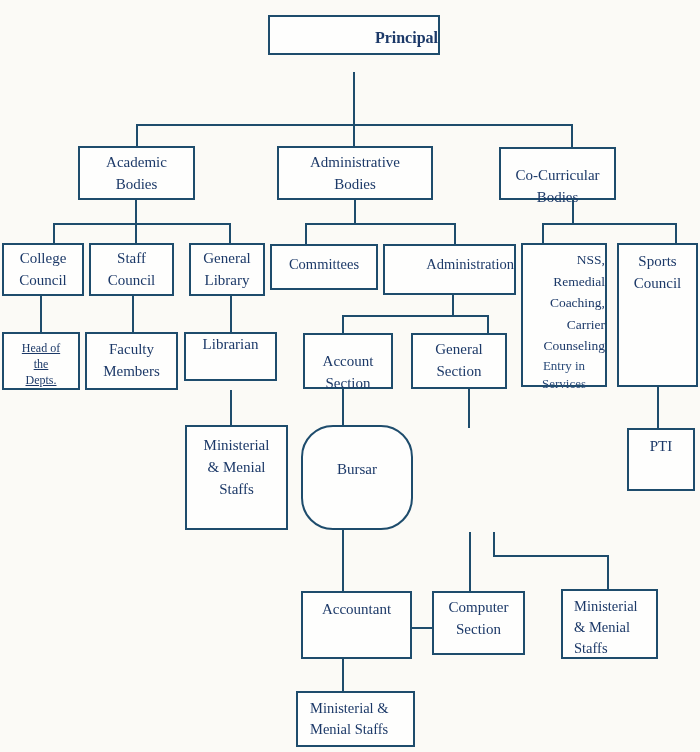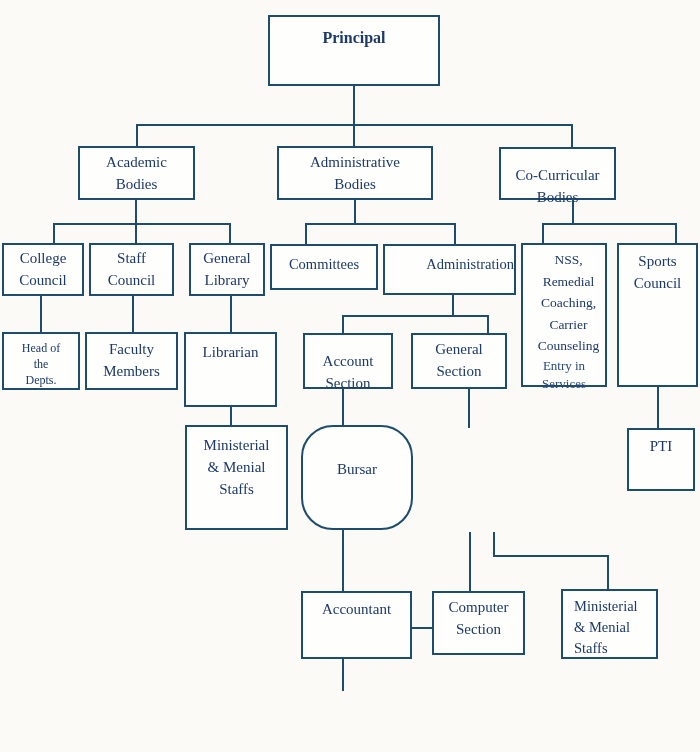--- a/index.html
+++ b/index.html
@@ -28,21 +28,21 @@
     text-align:center;
     font-size:15px;
     line-height:1.45;
   }
   .node .lbl{white-space:pre-line;display:block;}
   .line{position:absolute;background:var(--line);}
   .small{font-size:12px;line-height:1.35;}
   .mid{font-size:14.5px;}
   .nss-main{
     display:block;white-space:pre-line;
-    text-align:center;padding-left:9px;
+    text-align:right;padding-left:9px;
     font-size:13.5px;line-height:1.6;
   }
   .nss-sub{
     display:block;white-space:pre-line;
     text-align:center;
     font-size:13px;line-height:1.4;
     color:#2a4a78;
   }
   .left-align{text-align:left;}
 </style>
@@ -80,21 +80,21 @@
   <div class="line" style="left:342px;top:659px;width:2px;height:32px;"></div>
 
   <div class="line" style="left:136px;top:124px;width:437px;height:2px;"></div>
   <div class="line" style="left:53px;top:223px;width:178px;height:2px;"></div>
   <div class="line" style="left:305px;top:223px;width:151px;height:2px;"></div>
   <div class="line" style="left:542px;top:223px;width:135px;height:2px;"></div>
   <div class="line" style="left:342px;top:315px;width:147px;height:2px;"></div>
   <div class="line" style="left:493px;top:555px;width:116px;height:2px;"></div>
   <div class="line" style="left:412px;top:627px;width:20px;height:2px;"></div>
 
-  <div class="node" style="left:268px;top:15px;width:172px;height:71px;padding-top:9px;font-weight:bold;font-size:16px;">
+  <div class="node" style="left:268px;top:15px;width:172px;height:40px;padding-top:9px;font-weight:bold;font-size:16px;text-align:right;">
     <span class="lbl">Principal</span>
   </div>
 
   <div class="node" style="left:78px;top:146px;width:117px;height:54px;padding-top:4px;">
     <span class="lbl">Academic
 Bodies</span>
   </div>
 
   <div class="node" style="left:277px;top:146px;width:156px;height:54px;padding-top:4px;">
     <span class="lbl">Administrative
@@ -137,32 +137,32 @@
 Counseling</span>
     <span class="nss-sub">Entry in
 Services</span>
   </div>
 
   <div class="node" style="left:617px;top:243px;width:81px;height:144px;padding-top:6px;">
     <span class="lbl">Sports
 Council</span>
   </div>
 
-  <div class="node small" style="left:2px;top:332px;width:78px;height:58px;padding-top:6px;">
+  <div class="node small" style="left:2px;top:332px;width:78px;height:58px;padding-top:6px;text-decoration:underline;">
     <span class="lbl">Head of
 the
 Depts.</span>
   </div>
 
   <div class="node" style="left:85px;top:332px;width:93px;height:58px;padding-top:5px;">
     <span class="lbl">Faculty
 Members</span>
   </div>
 
-  <div class="node" style="left:184px;top:332px;width:93px;height:75px;padding-top:8px;">
+  <div class="node" style="left:184px;top:332px;width:93px;height:49px;padding-top:0;">
     <span class="lbl">Librarian</span>
   </div>
 
   <div class="node" style="left:303px;top:333px;width:90px;height:56px;padding-top:16px;">
     <span class="lbl">Account
 Section</span>
   </div>
 
   <div class="node" style="left:411px;top:333px;width:96px;height:56px;padding-top:4px;">
     <span class="lbl">General
@@ -192,14 +192,18 @@
     <span class="lbl">Computer
 Section</span>
   </div>
 
   <div class="node mid left-align" style="left:561px;top:589px;width:97px;height:70px;padding:5px 4px 0 11px;">
     <span class="lbl">Ministerial
 &amp; Menial
 Staffs</span>
   </div>
 
+  <div class="node mid left-align" style="left:296px;top:691px;width:119px;height:56px;padding:5px 4px 0 12px;">
+    <span class="lbl">Ministerial &amp;
+Menial Staffs</span>
+  </div>
 
 </div>
 
 </body></html>

